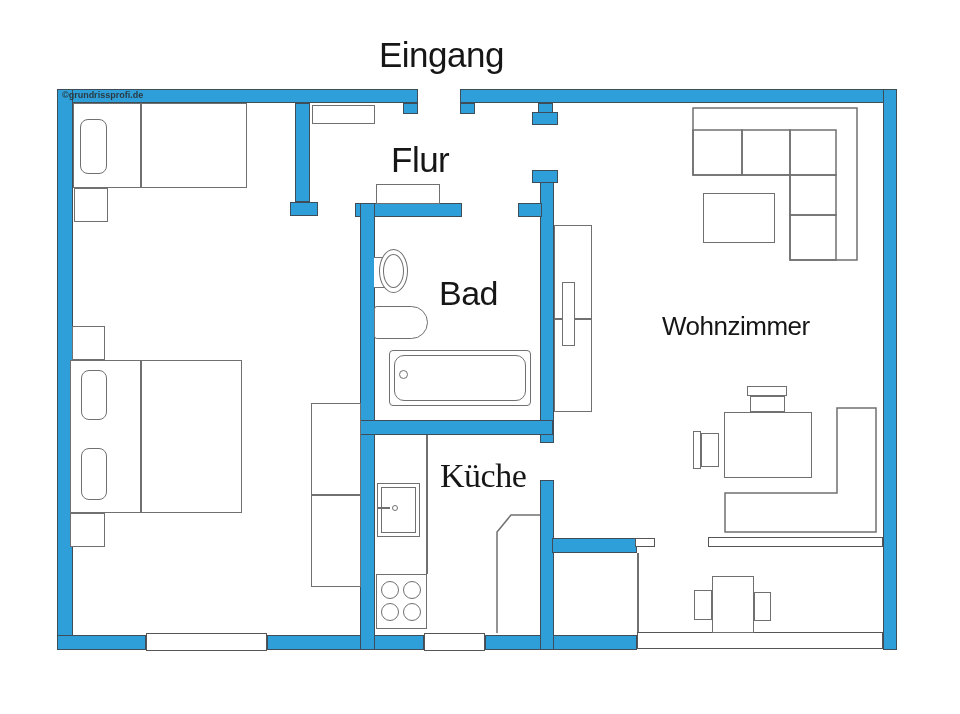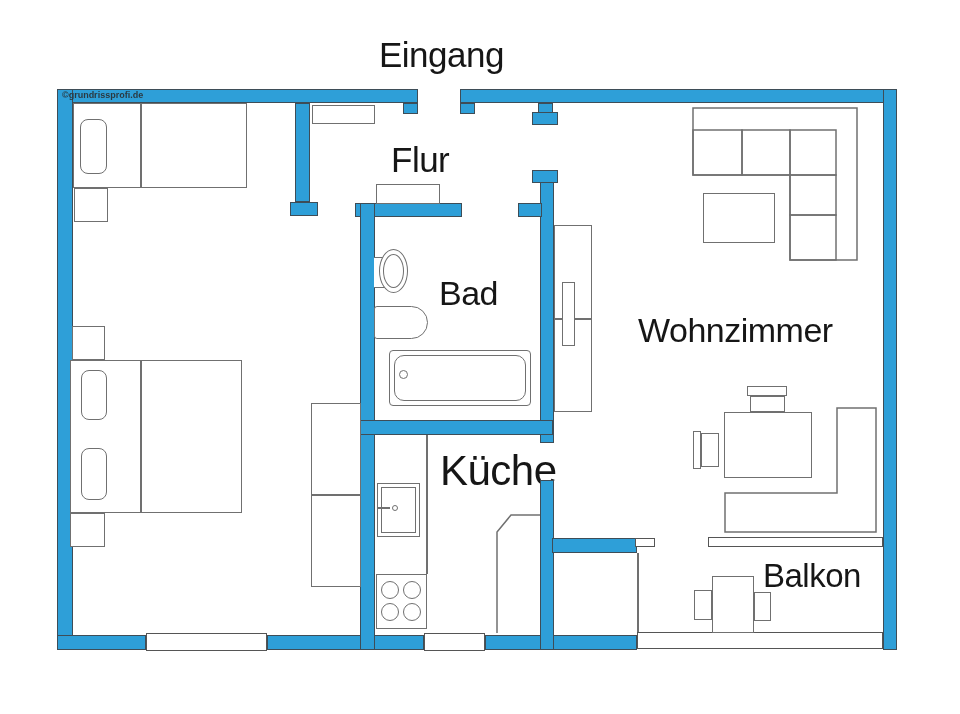--- a/index.html
+++ b/index.html
@@ -16,23 +16,22 @@
   svg.overlay{position:absolute;left:0;top:0;pointer-events:none;}
 </style>
 </head>
 <body>
 
 <div class="plan">
 
   <div class="label" style="left:379px;top:27px;font-size:35px;">Eingang</div>
   <div class="label" style="left:391px;top:132px;font-size:35px;">Flur</div>
   <div class="label" style="left:439px;top:266px;font-size:34px;">Bad</div>
-  <div class="label" style="left:638px;top:303px;font-size:34px;">Wohnzimmer</div>
-  <div class="label" style="left:440px;top:440px;font-size:42px;">Küche</div>
-  <div class="label" style="left:763px;top:549px;font-size:33px;">Balkon</div>
+  <div class="label" style="left:662px;top:303px;font-size:26px;">Wohnzimmer</div>
+  <div class="label" style="left:440px;top:449px;font-size:34px;font-family:Liberation Serif, serif;">Küche</div>
 
   <div class="wall" style="left:57px;top:79px;width:361px;height:14px;"></div>
   <div class="wall" style="left:460px;top:79px;width:437px;height:14px;"></div>
   <div class="wall" style="left:57px;top:79px;width:16px;height:561px;"></div>
   <div class="wall" style="left:883px;top:79px;width:14px;height:561px;"></div>
   <div class="wall" style="left:57px;top:625px;width:89px;height:15px;"></div>
   <div class="wall" style="left:267px;top:625px;width:157px;height:15px;"></div>
   <div class="wall" style="left:485px;top:625px;width:152px;height:15px;"></div>
 
   <div class="wall" style="left:403px;top:93px;width:15px;height:11px;"></div>

